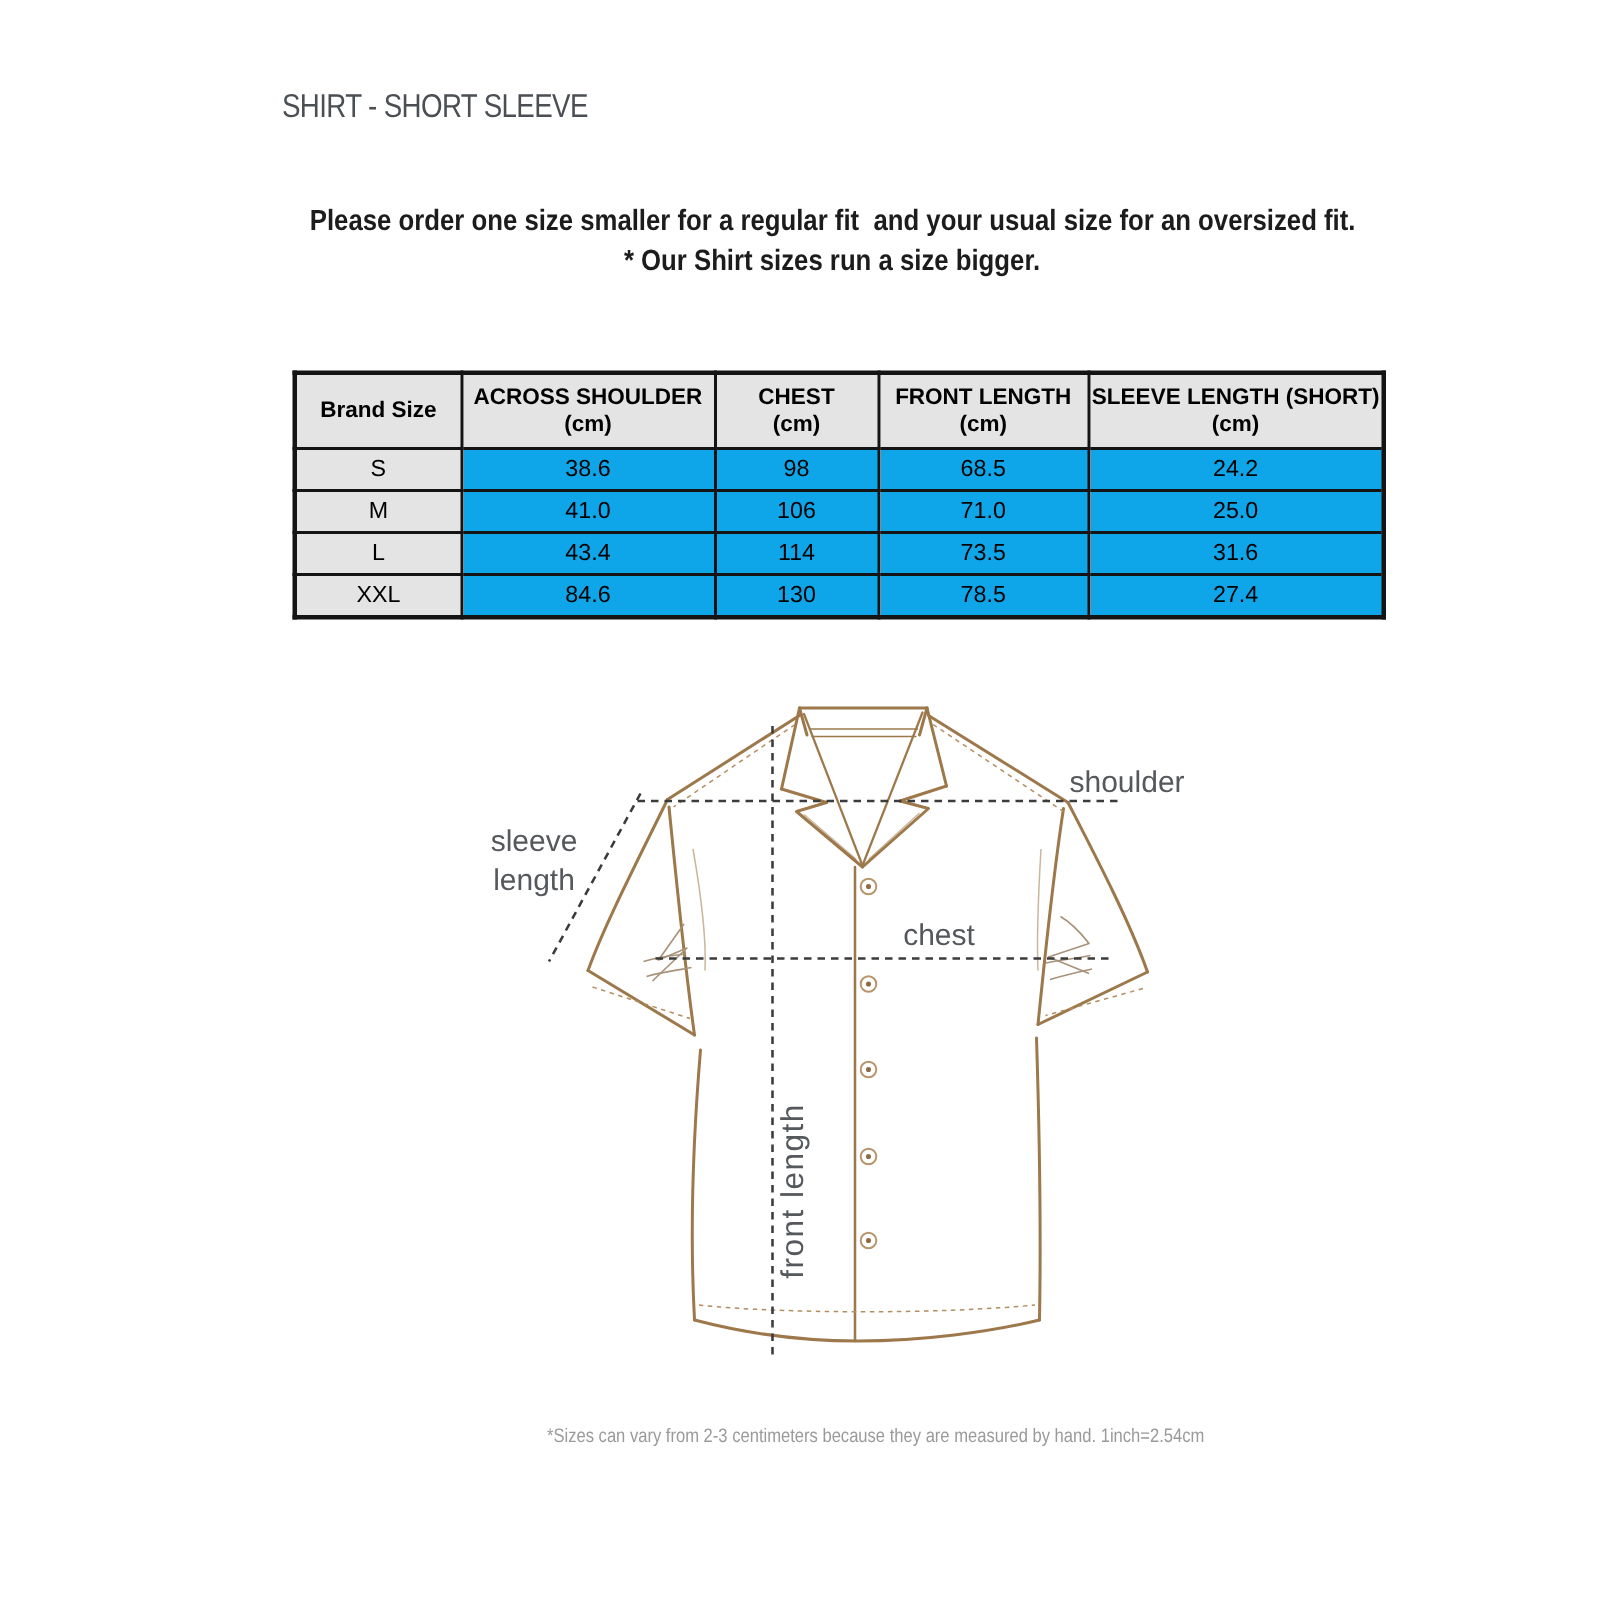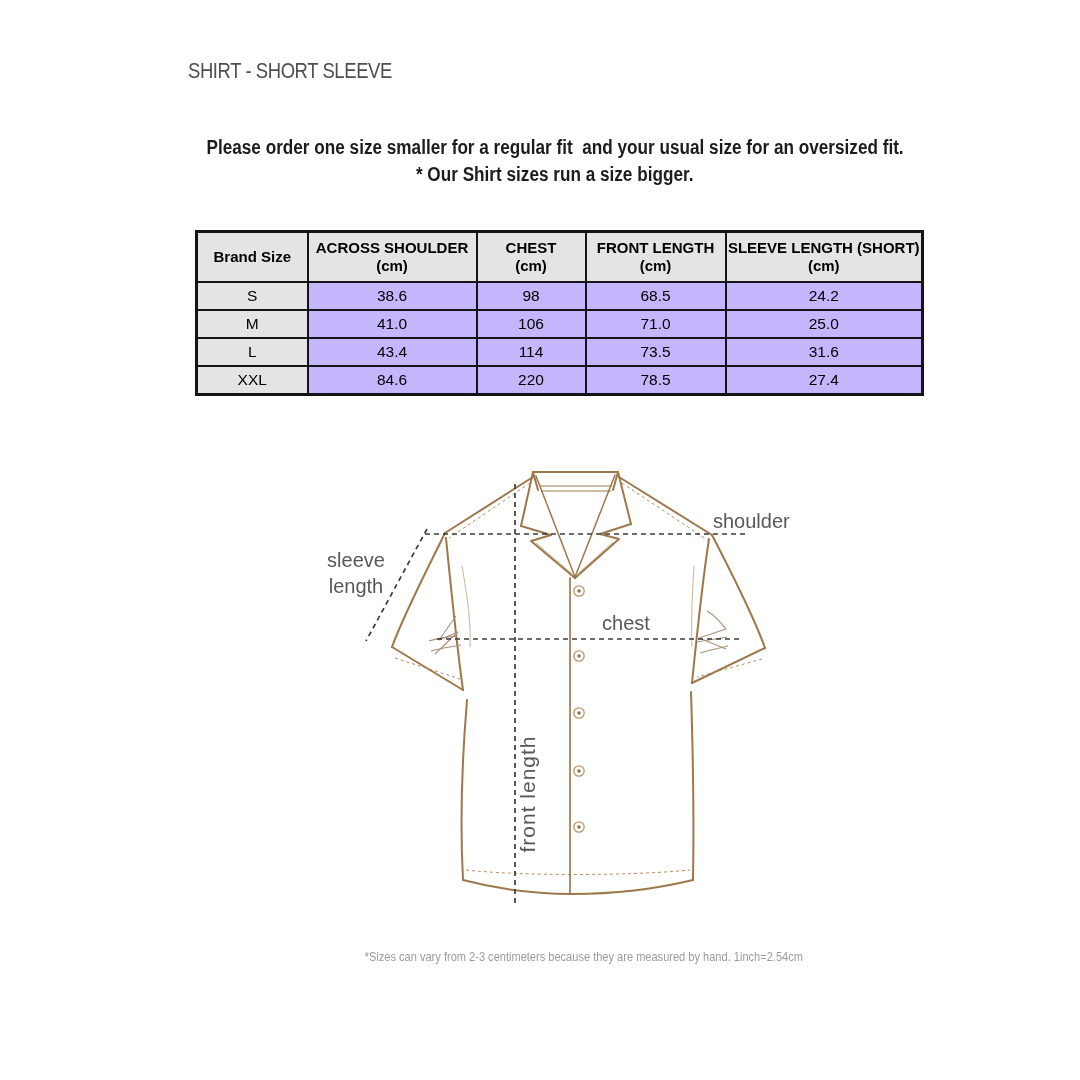--- a/index.html
+++ b/index.html
@@ -14,29 +14,30 @@
   .page-title .scale{display:inline-block;transform:scaleX(0.84);transform-origin:left center;}
   .notice{
     position:absolute;left:0;top:134px;width:1080px;padding-left:30px;box-sizing:border-box;
     text-align:center;font-size:19.5px;font-weight:600;color:#1c1c1c;line-height:27px;
   }
   .notice .scale{display:inline-block;transform:scaleX(0.88);transform-origin:center;white-space:pre-wrap;}
   .size-table-wrap{position:absolute;left:195px;top:230px;}
   table.size-table{
     border-collapse:collapse;table-layout:fixed;width:726px;
     border:3px solid #141414;
+    margin-top:17px;
   }
   table.size-table th, table.size-table td{
     border:2px solid #141414;text-align:center;vertical-align:middle;
     padding:0;color:#000;overflow:hidden;
   }
   table.size-table th{
     background:#e4e4e4;font-size:15px;font-weight:700;line-height:18px;height:48px;
   }
-  table.size-table td{font-size:15.5px;font-weight:400;height:26px;background:#c4b5fd;}
+  table.size-table td{font-size:15.5px;font-weight:400;height:26px;background:#0ea5e9;}
   table.size-table td.size-col{background:#e4e4e4;}
   .footnote{
     position:absolute;left:16px;top:945px;width:1080px;padding-left:56px;box-sizing:border-box;
     text-align:center;font-size:13px;color:#9a9a9a;line-height:24px;
   }
   .footnote .scale{display:inline-block;transform:scaleX(0.85);transform-origin:center;}
   .diagram{position:absolute;left:280px;top:430px;width:560px;height:520px;}
   svg text{font-family:"Liberation Sans", sans-serif;fill:#55585c;}
 </style>
 </head>
@@ -102,21 +103,21 @@
       <tr>
         <td class="size-col">L</td>
         <td>43.4</td>
         <td>114</td>
         <td>73.5</td>
         <td>31.6</td>
       </tr>
       <tr>
         <td class="size-col">XXL</td>
         <td>84.6</td>
-        <td>220</td>
+        <td>130</td>
         <td>78.5</td>
         <td>27.4</td>
       </tr>
     </tbody>
   </table>
 </div>
 
 <svg class="diagram" viewBox="280 430 560 520" width="560" height="520" xmlns="http://www.w3.org/2000/svg">
 
   <g stroke="#c9b69c" stroke-width="1" fill="none">

